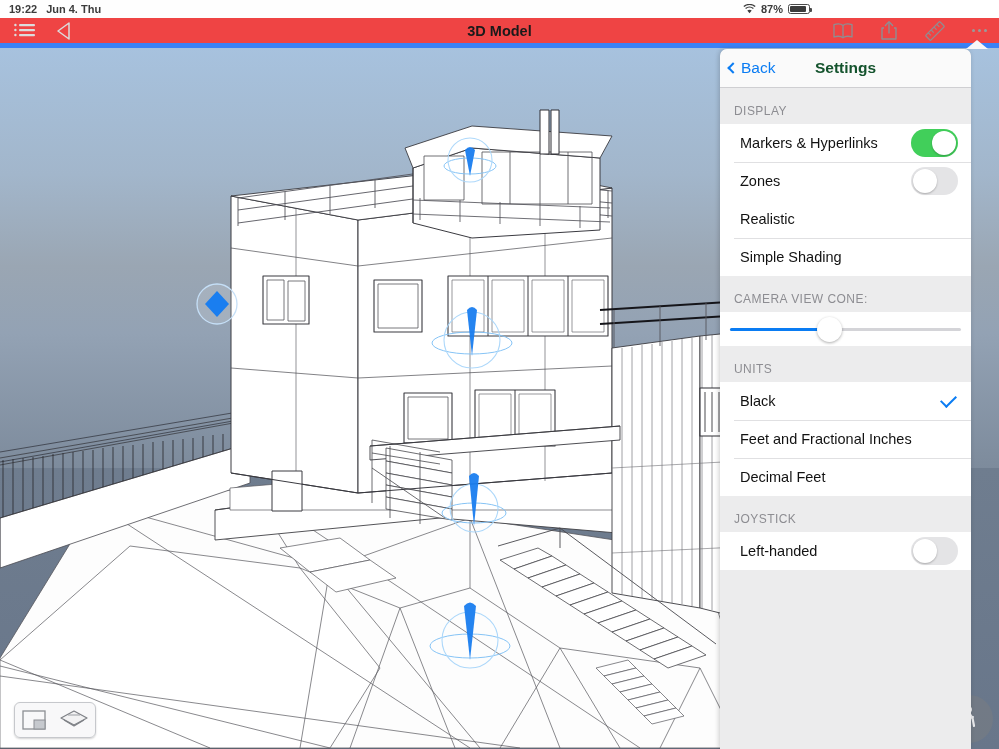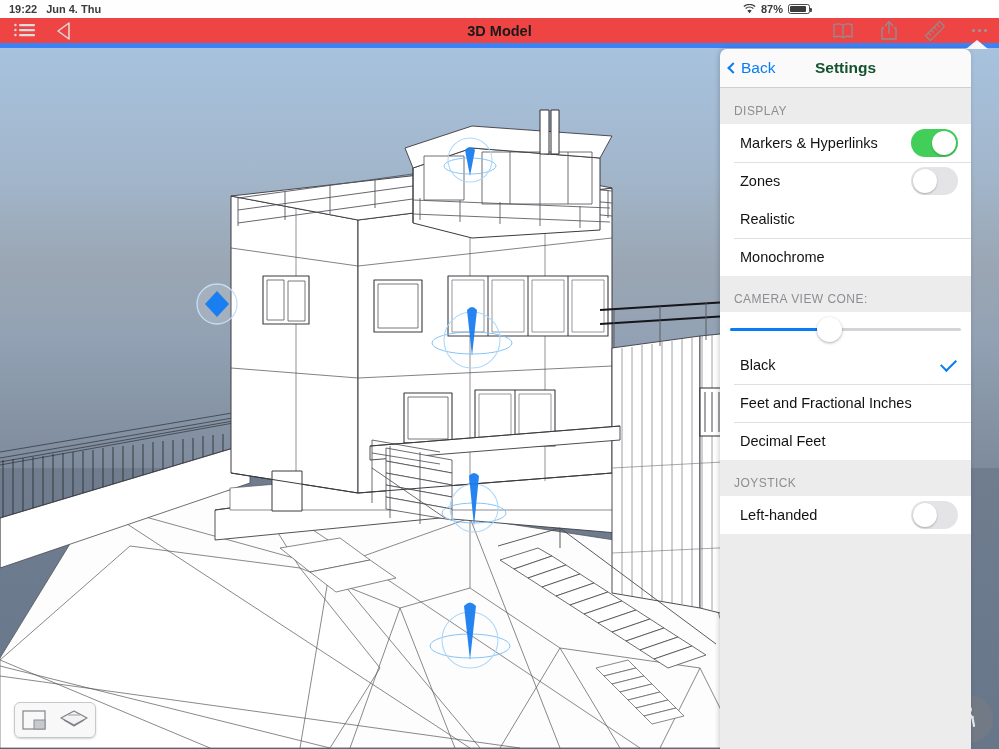--- a/index.html
+++ b/index.html
@@ -587,31 +587,32 @@
             <span class="switch off">
               <span class="knob"></span>
             </span>
           </div>
         </div>
         <div class="group">
           <div class="row">
             <span class="row-label">Realistic</span>
           </div>
           <div class="row">
-            <span class="row-label">Monochrome</span>
+            <span class="row-label">Simple Shading</span>
           </div>
         </div>
         <div class="section-header">CAMERA VIEW CONE:</div>
         <div class="slider-row">
           <div class="slider">
             <div class="slider-track"></div>
             <div class="slider-fill" style="width:43%"></div>
             <div class="slider-knob" style="left:calc(43% - 12px)"></div>
           </div>
         </div>
+        <div class="section-header">UNITS</div>
         <div class="group">
           <div class="row">
             <span class="row-label">Black</span>
             <span class="checkmark"></span>
           </div>
           <div class="row">
             <span class="row-label">Feet and Fractional Inches</span>
           </div>
           <div class="row">
             <span class="row-label">Decimal Feet</span>

